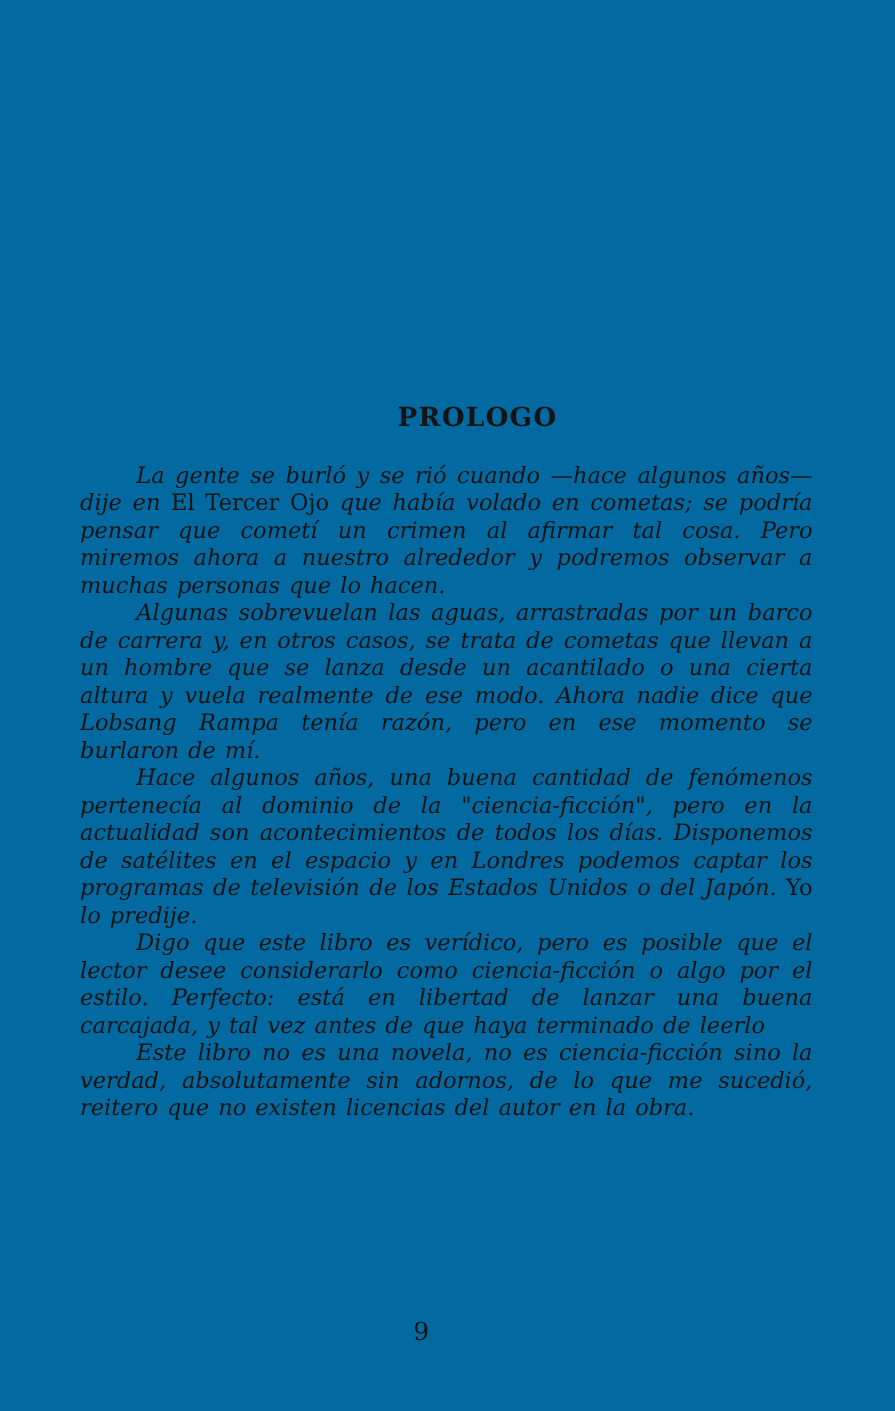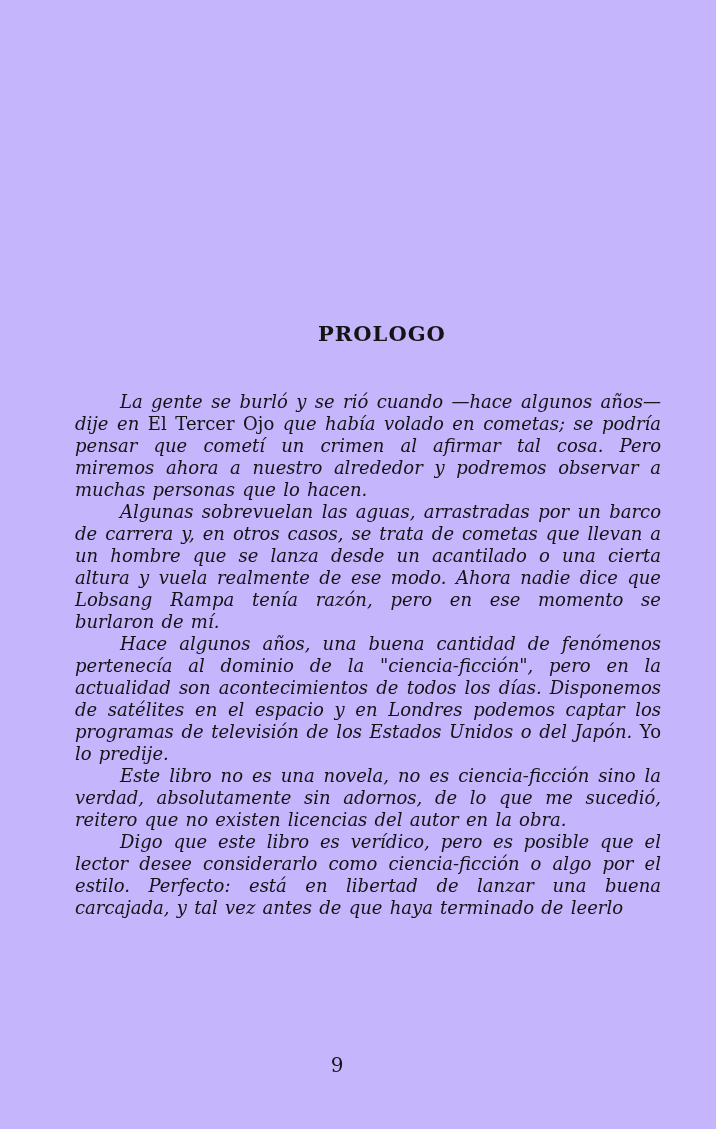--- a/index.html
+++ b/index.html
@@ -11,41 +11,40 @@
     height: 1129px;
     background: #ffffff;
     position: relative;
     overflow: hidden;
     font-family: "DejaVu Serif", serif;
     color: #141414;
   }
   .page {
     position: absolute;
     inset: 0;
-    background: #c4b5fd;
+    background: #0369a1;
   }
   .chapter-title {
     position: absolute;
     top: 321px;
     left: 0;
     width: 716px;
     text-align: center;
     font-weight: bold;
     font-style: normal;
     font-size: 21px;
     letter-spacing: 1px;
     transform: translateX(24px);
     white-space: nowrap;
   }
   .text-block {
     position: absolute;
     top: 370px;
-    left: 75px;
+    left: 64px;
     width: 586px;
-    margin-top: 21px;
   }
   .para {
     margin: 0;
     padding: 0;
     font-size: 18px;
     line-height: 22px;
     text-align: justify;
     text-indent: 45px;
     font-style: italic;
     word-spacing: 1.5px;
@@ -67,18 +66,18 @@
 </head>
 <body>
 
 <div class="page">
   <div class="chapter-title">PROLOGO</div>
 
   <div class="text-block">
       <p class="para"><span class="ital">La gente se burló y se rió cuando —hace algunos años— dije en </span><span class="roman">El Tercer Ojo</span><span class="ital"> que había volado en cometas; se podría pensar que cometí un crimen al afirmar tal cosa. Pero miremos ahora a nuestro alrededor y podremos observar a muchas personas que lo hacen.</span></p>
       <p class="para"><span class="ital">Algunas sobrevuelan las aguas, arrastradas por un barco de carrera y, en otros casos, se trata de cometas que llevan a un hombre que se lanza desde un acantilado o una cierta altura y vuela realmente de ese modo. Ahora nadie dice que Lobsang Rampa tenía razón, pero en ese momento se burlaron de mí.</span></p>
       <p class="para"><span class="ital">Hace algunos años, una buena cantidad de fenómenos pertenecía al dominio de la "ciencia-ficción", pero en la actualidad son acontecimientos de todos los días. Disponemos de satélites en el espacio y en Londres podemos captar los programas de televisión de los Estados Unidos o del Japón. </span><span class="roman">Yo</span><span class="ital"> lo predije.</span></p>
+      <p class="para"><span class="ital">Digo que este libro es verídico, pero es posible que el lector desee considerarlo como ciencia-ficción o algo por el estilo. Perfecto: está en libertad de lanzar una buena carcajada, y tal vez antes de que haya terminado de leerlo</span></p>
       <p class="para"><span class="ital">Este libro no es una novela, no es ciencia-ficción sino la verdad, absolutamente sin adornos, de lo que me sucedió, reitero que no existen licencias del autor en la obra.</span></p>
-      <p class="para"><span class="ital">Digo que este libro es verídico, pero es posible que el lector desee considerarlo como ciencia-ficción o algo por el estilo. Perfecto: está en libertad de lanzar una buena carcajada, y tal vez antes de que haya terminado de leerlo</span></p>
     </div>
 
   <div class="page-number">9</div>
 </div>
 
 </body></html>

